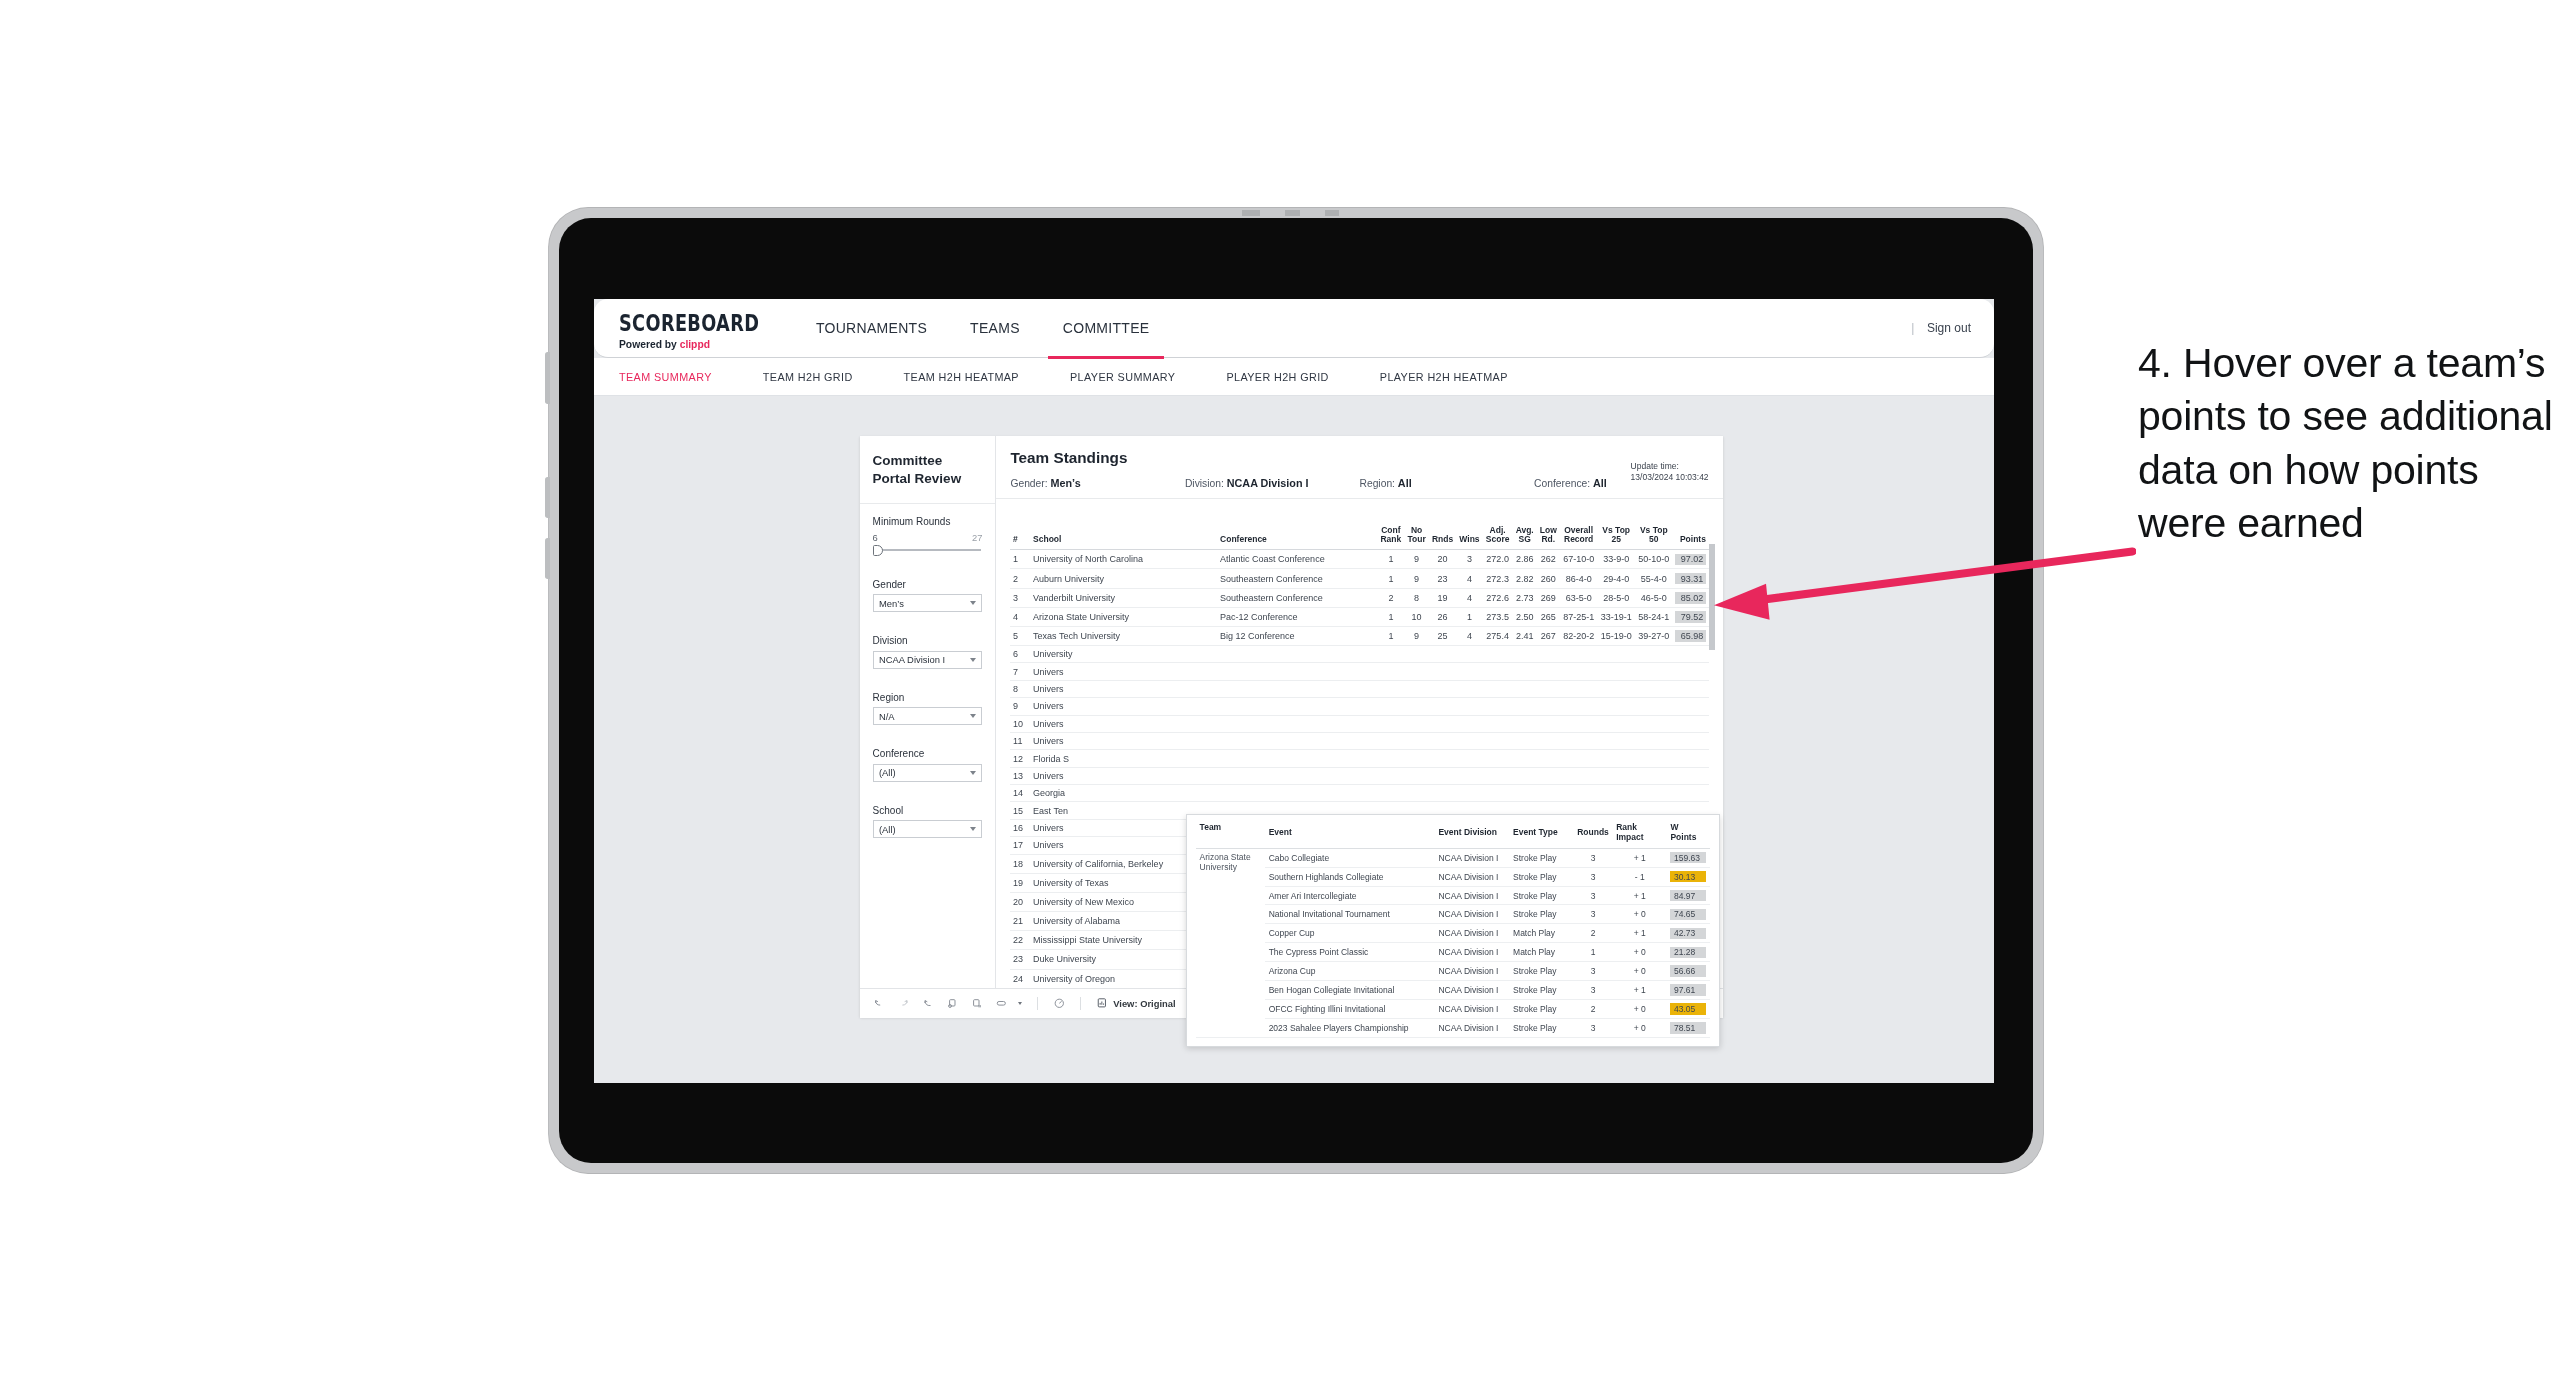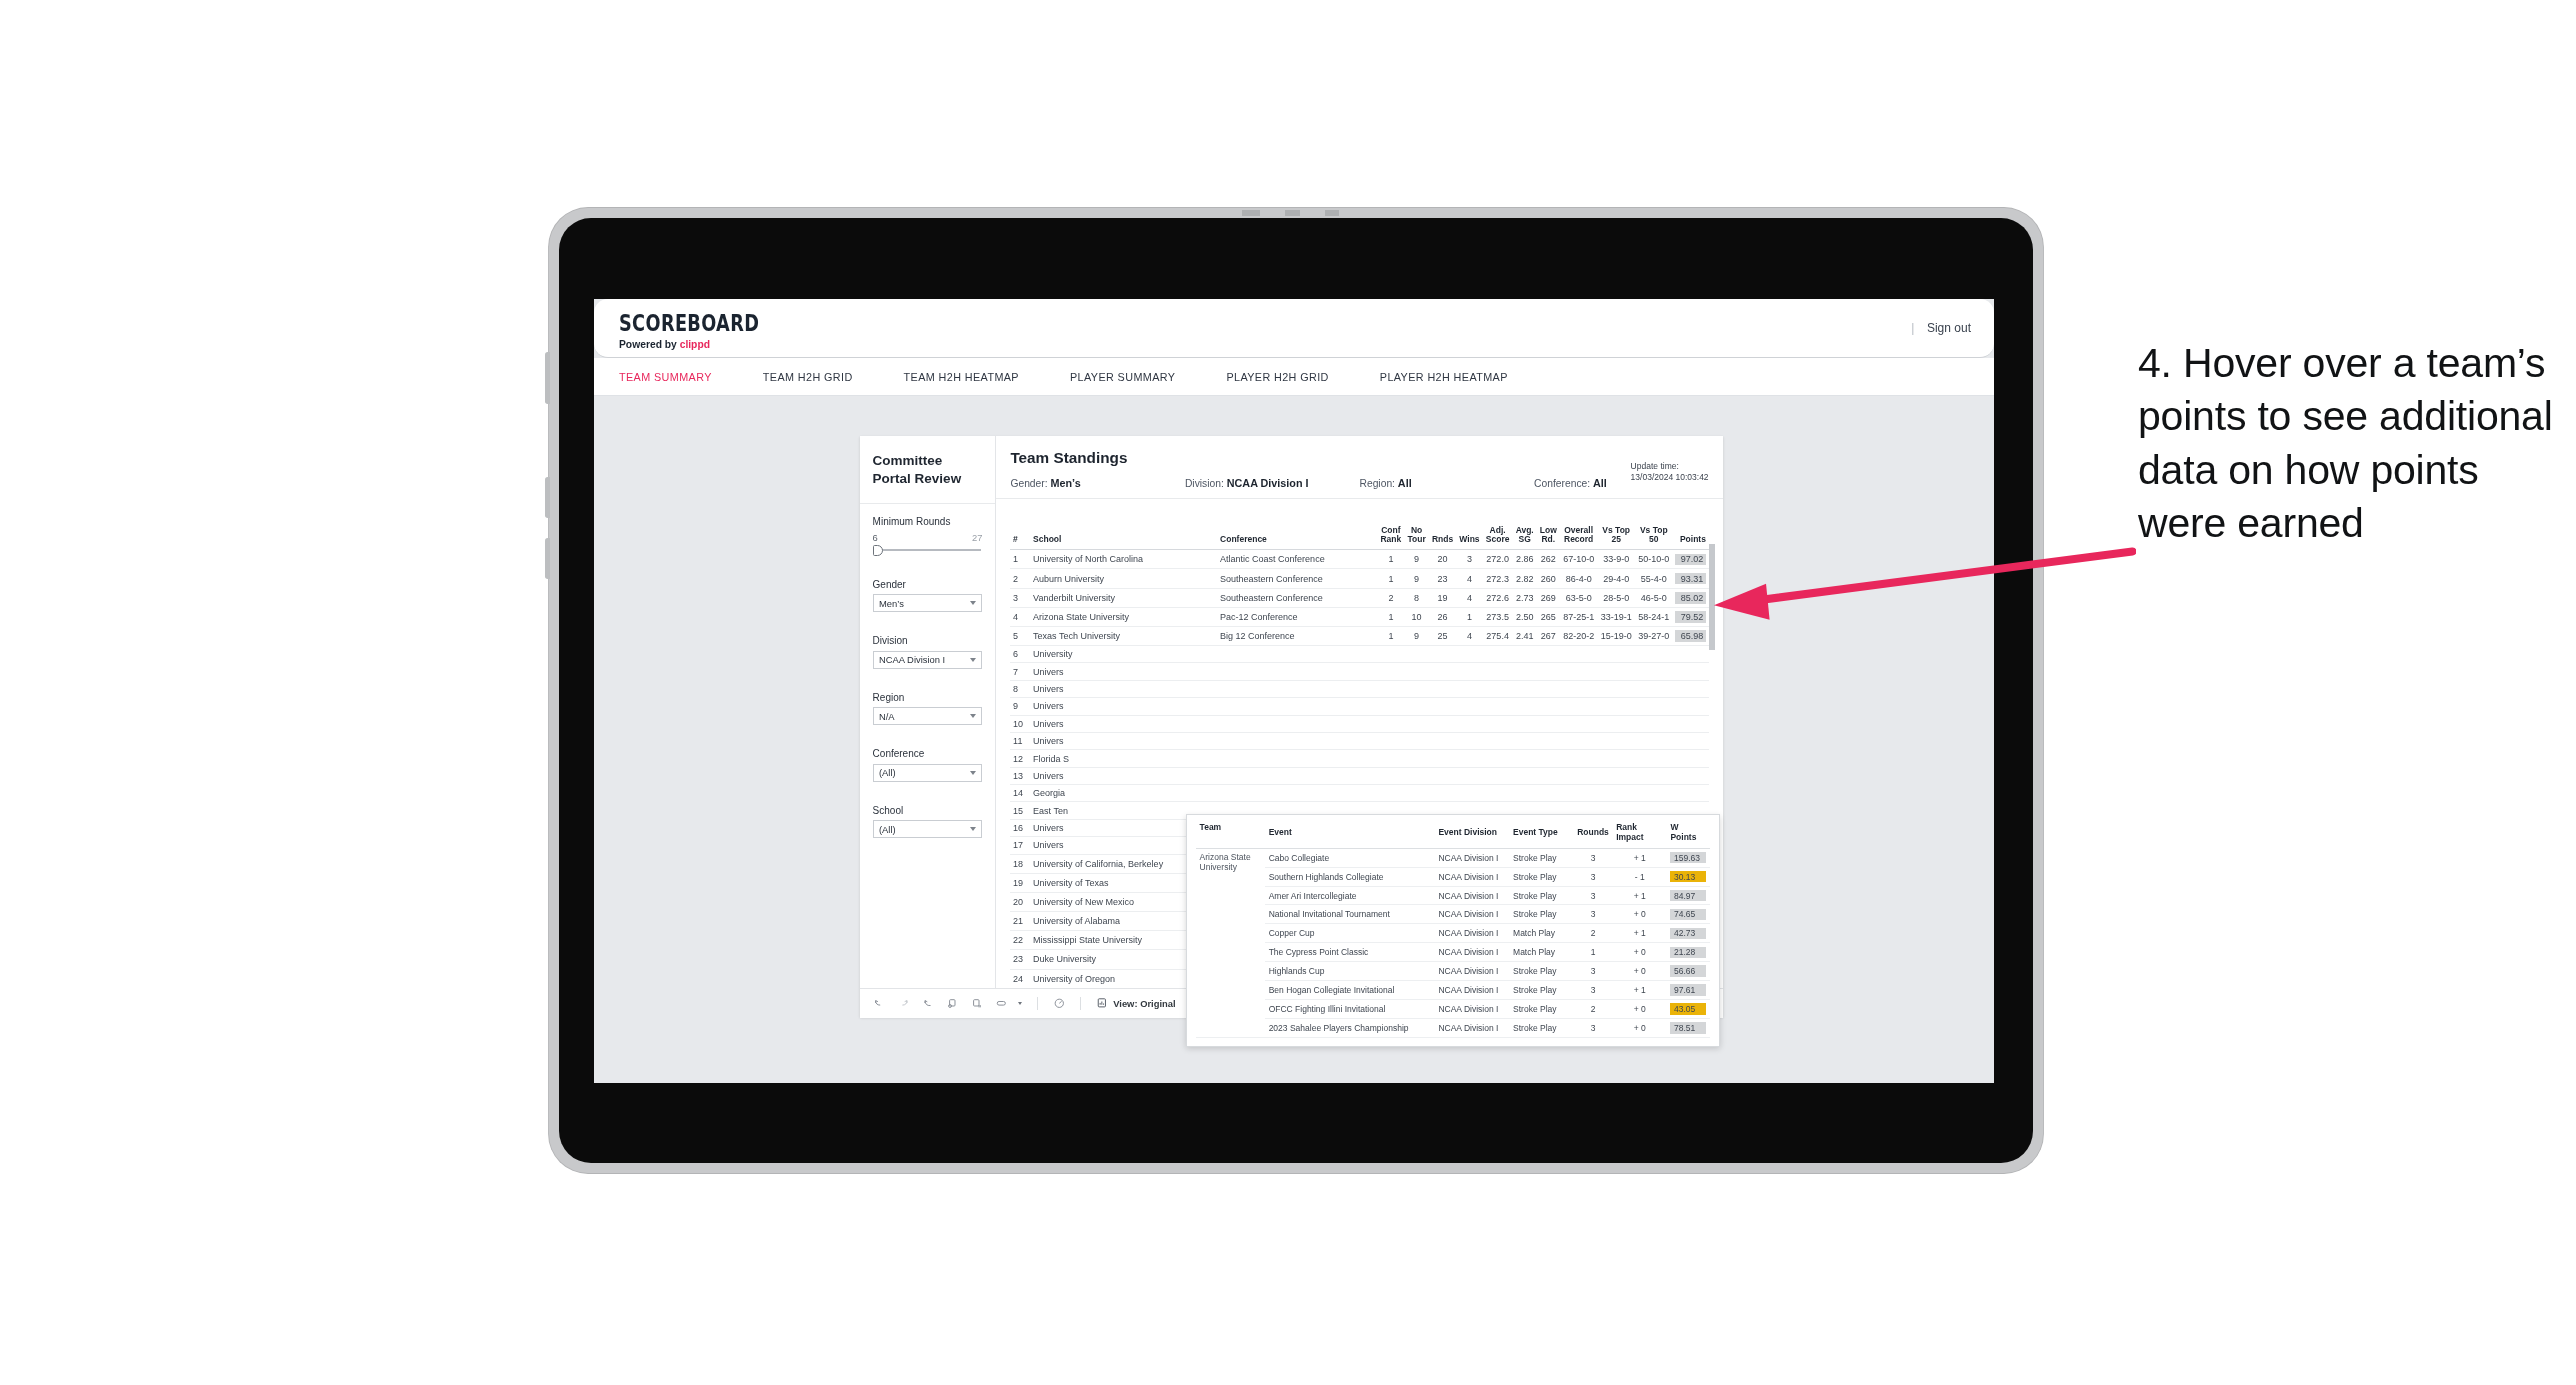--- a/index.html
+++ b/index.html
@@ -210,20 +210,25 @@
     <div class="side-btn sb3"></div>
     <div class="tablet-inner"></div>
   </div>
 
   <div class="viewport">
 
     <div class="topnav">
       <div class="brand">
         <div class="brand-title">SCOREBOARD</div>
         <div class="brand-sub"><span>Powered by </span><em>clippd</em></div>
+      </div>
+      <div class="navlinks">
+        <div class="navlink">TOURNAMENTS</div>
+        <div class="navlink">TEAMS</div>
+        <div class="navlink active">COMMITTEE</div>
       </div>
       <div class="signout">
         <span class="bar">|</span>
         <a>Sign out</a>
       </div>
     </div>
 
     <div class="subnav">
       <div class="subtab active">TEAM SUMMARY</div>
       <div class="subtab">TEAM H2H GRID</div>
@@ -821,21 +826,21 @@
                 </tr>
                 <tr>
                   <td class="tt-event">The Cypress Point Classic</td>
                   <td class="tt-div">NCAA Division I</td>
                   <td class="tt-type">Match Play</td>
                   <td class="tt-rounds">1</td>
                   <td class="tt-impact">+ 0</td>
                   <td class="tt-pts"><span>21.28</span></td>
                 </tr>
                 <tr>
-                  <td class="tt-event">Highlands Cup</td>
+                  <td class="tt-event">Arizona Cup</td>
                   <td class="tt-div">NCAA Division I</td>
                   <td class="tt-type">Stroke Play</td>
                   <td class="tt-rounds">3</td>
                   <td class="tt-impact">+ 0</td>
                   <td class="tt-pts"><span>56.66</span></td>
                 </tr>
                 <tr>
                   <td class="tt-event">Ben Hogan Collegiate Invitational</td>
                   <td class="tt-div">NCAA Division I</td>
                   <td class="tt-type">Stroke Play</td>

